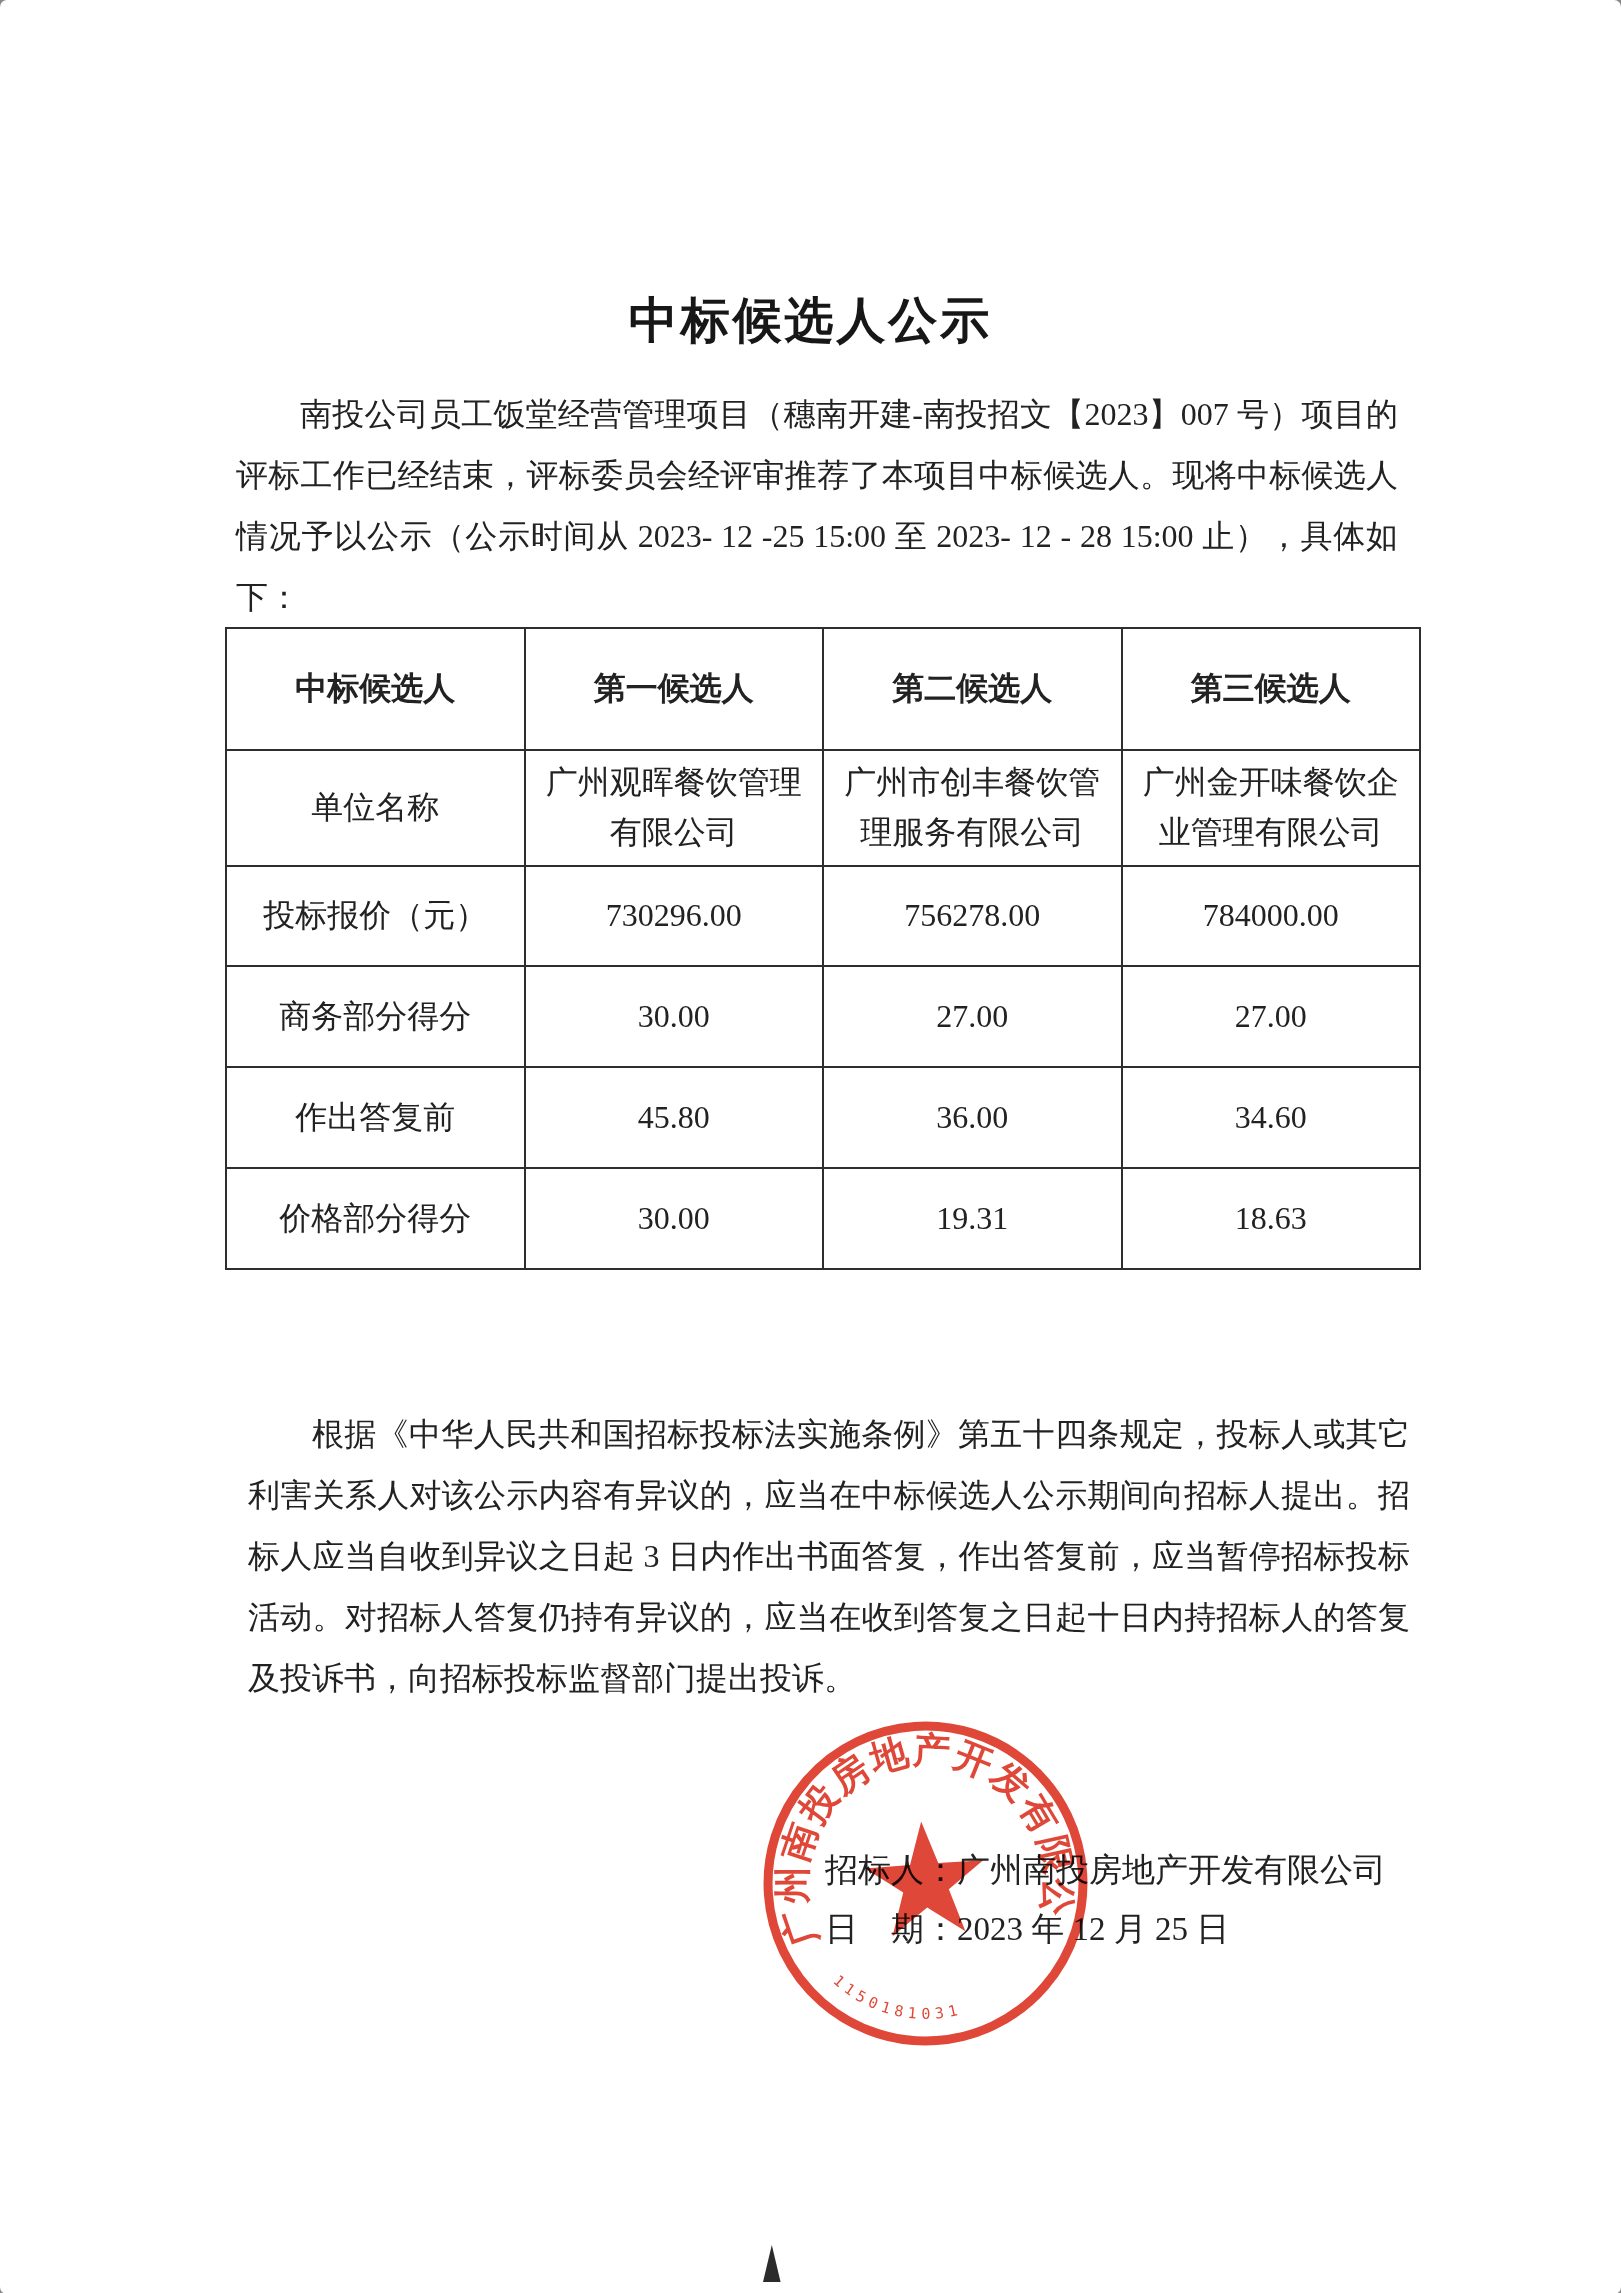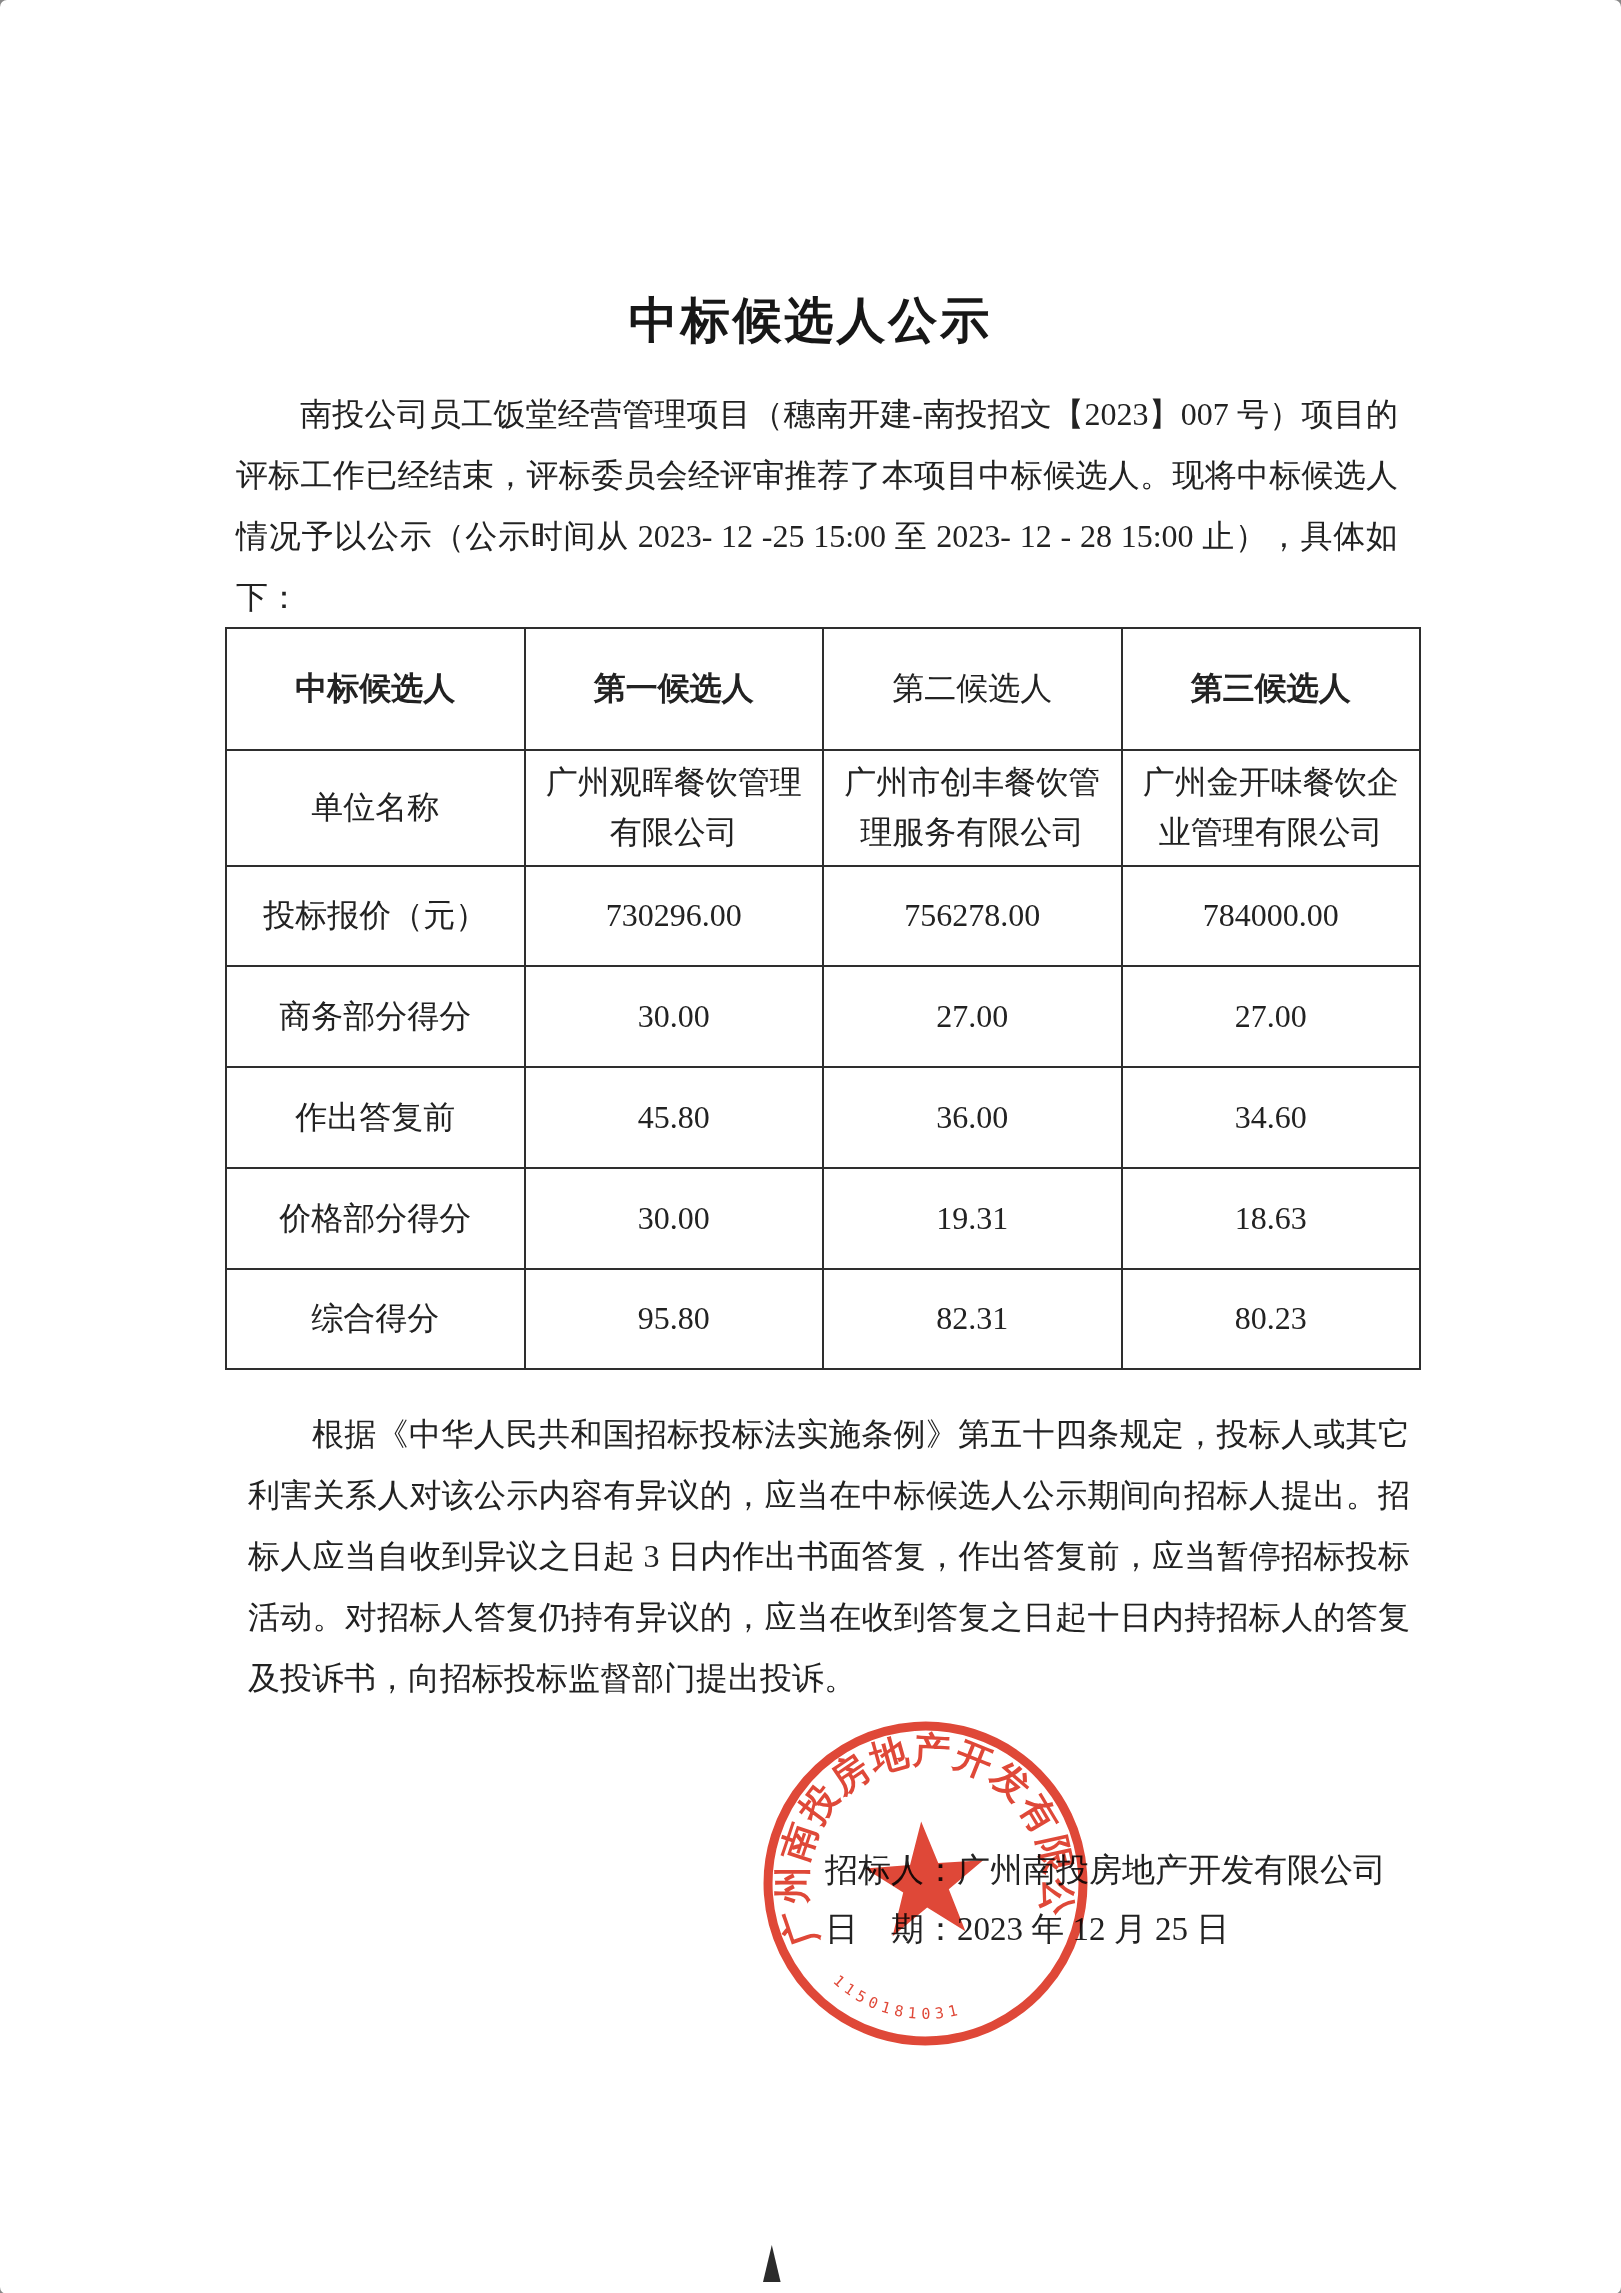--- a/index.html
+++ b/index.html
@@ -72,21 +72,21 @@
 
   <div class="doc-title">中标候选人公示</div>
 
   <div class="para intro">南投公司员工饭堂经营管理项目（穗南开建-南投招文【2023】007 号）项目的评标工作已经结束，评标委员会经评审推荐了本项目中标候选人。现将中标候选人情况予以公示（公示时间从 2023- 12 -25 15:00 至 2023- 12 - 28 15:00 止），具体如下：</div>
 
   <table class="candidates">
     <tbody>
       <tr>
         <td style="font-weight:bold;">中标候选人</td>
         <td style="font-weight:bold;">第一候选人</td>
-        <td style="font-weight:normal;">第二候选人</td>
+        <td style="font-weight:bold;">第二候选人</td>
         <td style="font-weight:bold;">第三候选人</td>
       </tr>
       <tr>
         <td>单位名称</td>
         <td>广州观晖餐饮管理有限公司</td>
         <td>广州市创丰餐饮管理服务有限公司</td>
         <td>广州金开味餐饮企业管理有限公司</td>
       </tr>
       <tr>
         <td>投标报价（元）</td>
@@ -105,26 +105,20 @@
         <td>45.80</td>
         <td>36.00</td>
         <td>34.60</td>
       </tr>
       <tr>
         <td>价格部分得分</td>
         <td>30.00</td>
         <td>19.31</td>
         <td>18.63</td>
       </tr>
-      <tr>
-        <td>综合得分</td>
-        <td>95.80</td>
-        <td>82.31</td>
-        <td>80.23</td>
-      </tr>
     </tbody>
   </table>
 
   <div class="para closing">根据《中华人民共和国招标投标法实施条例》第五十四条规定，投标人或其它利害关系人对该公示内容有异议的，应当在中标候选人公示期间向招标人提出。招标人应当自收到异议之日起 3 日内作出书面答复，作出答复前，应当暂停招标投标活动。对招标人答复仍持有异议的，应当在收到答复之日起十日内持招标人的答复及投诉书，向招标投标监督部门提出投诉。</div>
 
   <div class="sig">
     <div>招标人：广州南投房地产开发有限公司</div>
     <div>日　期：2023 年 12 月 25 日</div>
   </div>
 

